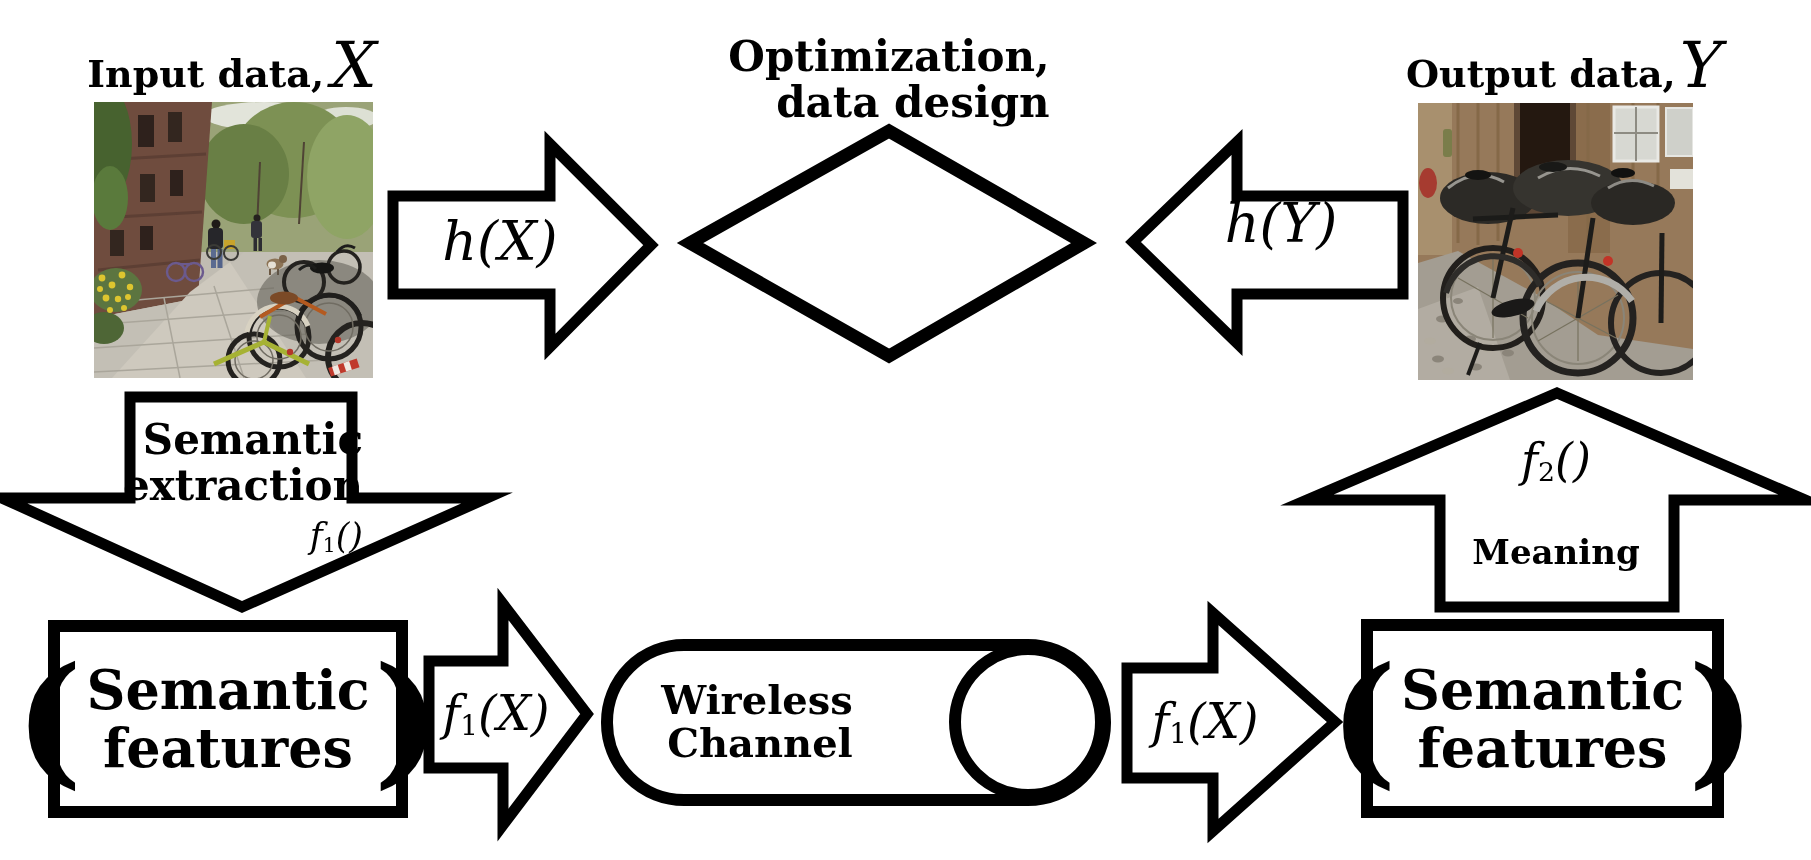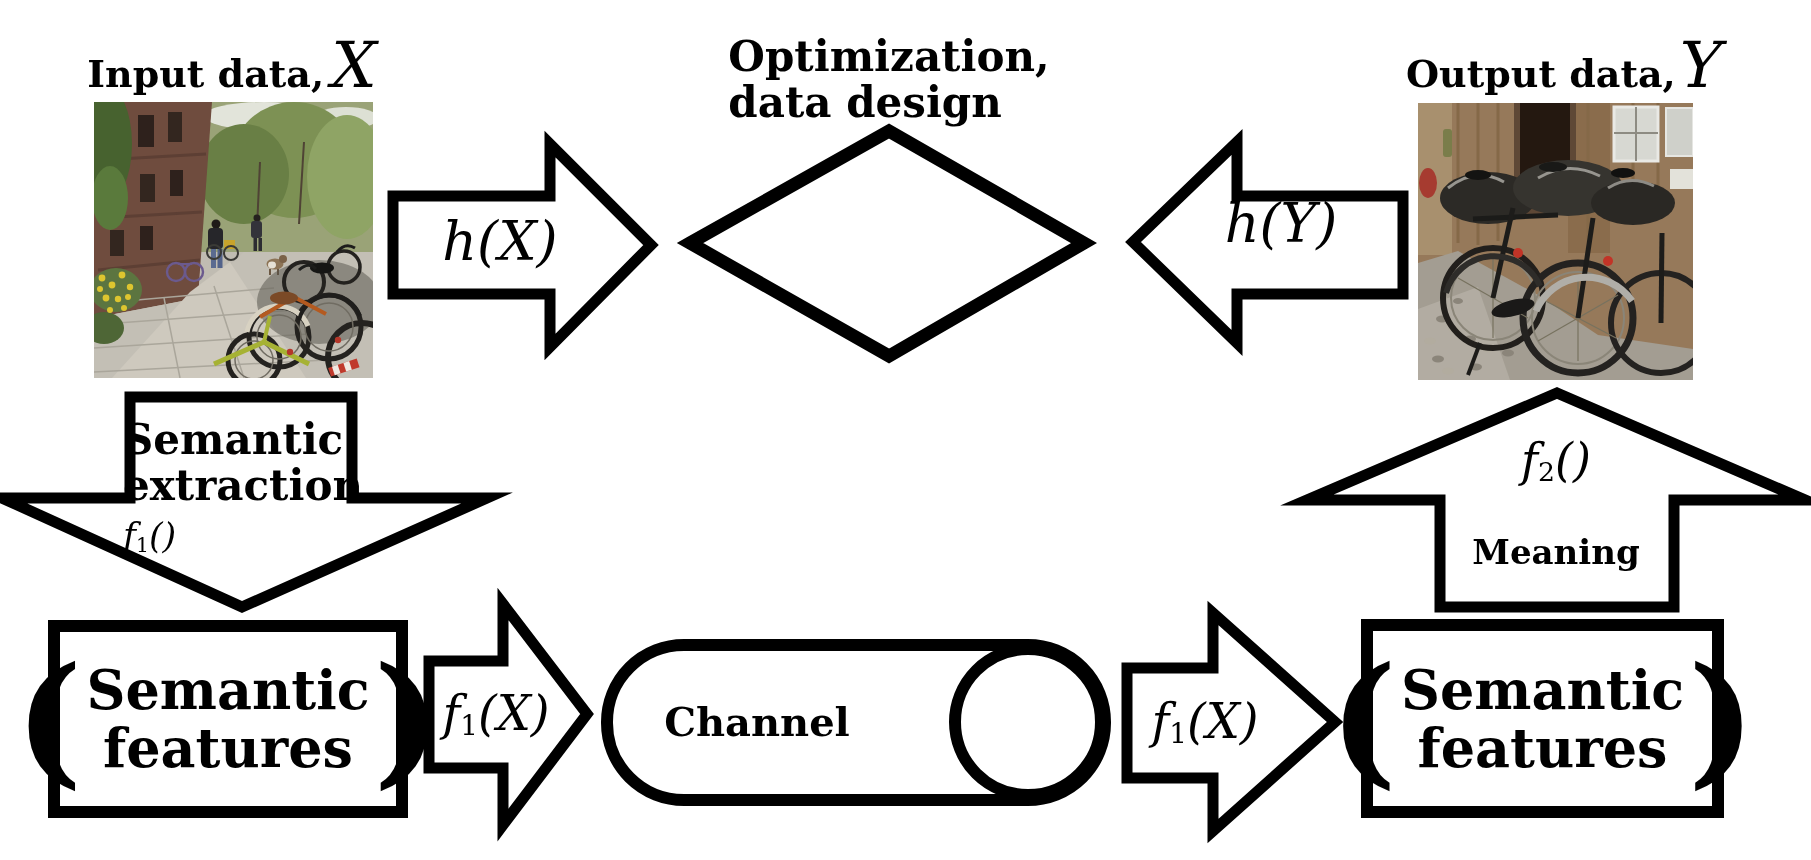--- a/index.html
+++ b/index.html
@@ -4,21 +4,21 @@
 <style>
   html,body{margin:0;padding:0;background:#ffffff;}
   .canvas{
     position:relative;width:1811px;height:860px;background:#ffffff;
     font-family:"DejaVu Serif","Liberation Serif",serif;color:#000;overflow:hidden;
   }
   svg.layer{position:absolute;left:0;top:0;z-index:1;}
   .photo{position:absolute;z-index:2;}
   .lbl{
     position:absolute;transform:translate(-50%,-50%);
-    text-align:left;font-weight:bold;white-space:nowrap;z-index:4;line-height:1.08;
+    text-align:right;font-weight:bold;white-space:nowrap;z-index:4;line-height:1.08;
   }
   .math{font-weight:normal;font-style:italic;}
   .math sub{font-style:normal;font-size:58%;line-height:0;vertical-align:-0.18em;}
   .box{
     position:absolute;box-sizing:border-box;border:12px solid #000;background:#fff;
     display:flex;align-items:center;justify-content:center;z-index:3;
   }
   .bracket{font-size:142px;font-weight:bold;line-height:1;}
   .btext{font-size:54px;line-height:58px;font-weight:bold;text-align:center;padding:0 4px;}
   .shape{fill:#ffffff;stroke:#000000;stroke-miterlimit:12;}
@@ -256,20 +256,21 @@
 
   <div class="lbl" style="left:243px;top:490px">
     <div style="font-size:42px;line-height:46px">Semantic</div>
     <div style="font-size:42px;line-height:46px">extraction</div>
     <div class="math" style="font-size:35px;line-height:54px"><span>f</span><sub>1</sub><span>()</span></div>
   </div>
 
   <div class="lbl math" style="left:496px;top:714px;font-size:48px"><span>f</span><sub>1</sub><span>(X)</span></div>
 
   <div class="lbl" style="left:757px;top:721px;font-size:40px;line-height:43px">
+    <div>Wireless</div>
     <div>Channel</div>
   </div>
 
   <div class="lbl math" style="left:1205px;top:722px;font-size:48px"><span>f</span><sub>1</sub><span>(X)</span></div>
 
   <div class="lbl math" style="left:1556px;top:461px;font-size:46px"><span>f</span><sub>2</sub><span>()</span></div>
   <div class="lbl" style="left:1556px;top:552px;font-size:34px;line-height:37px">
     <div>Meaning</div>
   </div>
 

